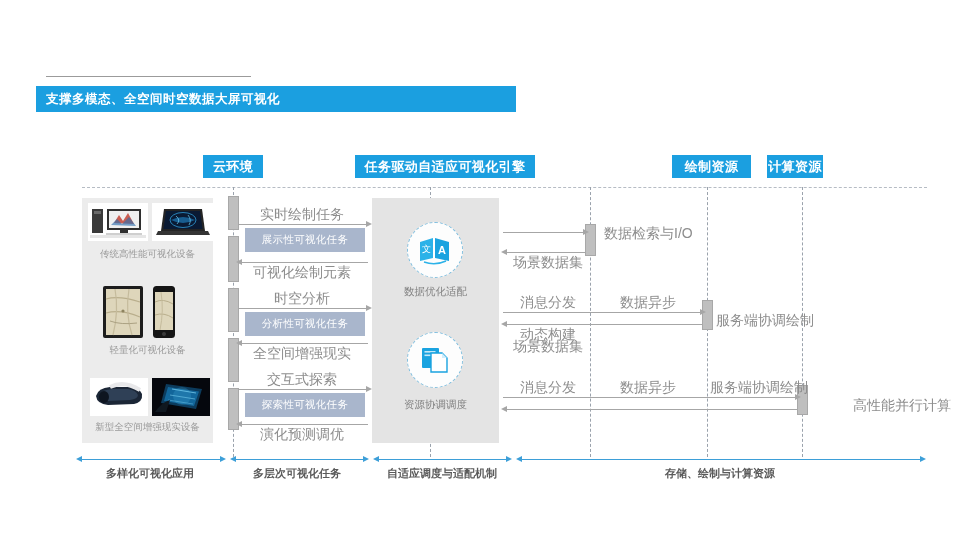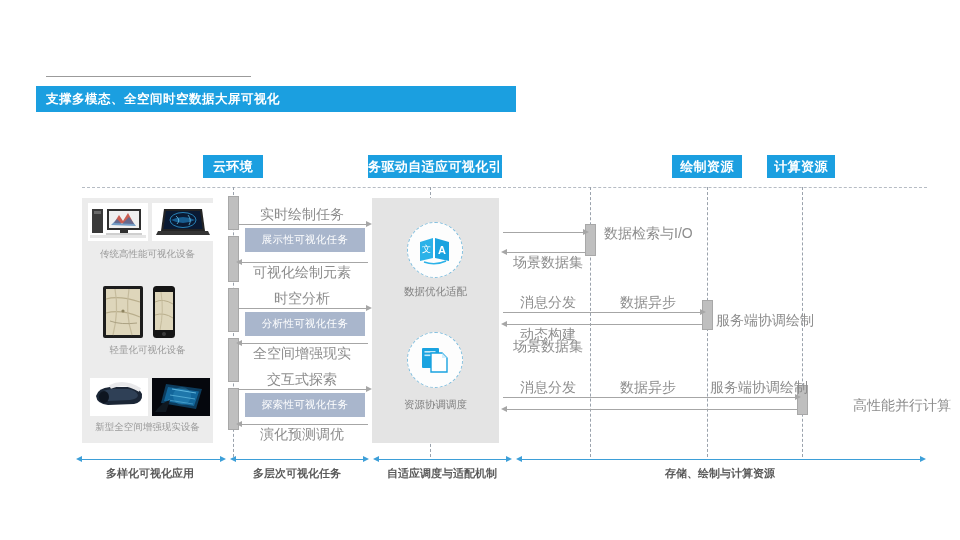--- a/index.html
+++ b/index.html
@@ -123,27 +123,27 @@
 
   <div class="title-rule"></div>
   <div class="subtitle-bar"></div>
   <div class="subtitle-text">支撑多模态、全空间时空数据大屏可视化</div>
 
   <div class="diagram">
 
     <div class="actor" style="left:203px; top:155px; width:60px;">
       <span>云环境</span>
     </div>
-    <div class="actor" style="left:368px; top:155px; width:134px;">
+    <div class="actor" style="left:355px; top:155px; width:180px;">
       <span>任务驱动自适应可视化引擎</span>
     </div>
-    <div class="actor" style="left:672px; top:155px; width:70px;justify-content:center;">
+    <div class="actor" style="left:672px; top:155px; width:79px;justify-content:center;">
       <span>绘制资源</span>
     </div>
-    <div class="actor" style="left:767px; top:155px; width:68px;">
+    <div class="actor" style="left:767px; top:155px; width:56px;">
       <span>计算资源</span>
     </div>
 
     <div class="hsep" style="left:82px; top:187px; width:845px;"></div>
 
     <div class="lifeline" style="left:233px; top:187px; height:270px;"></div>
     <div class="lifeline" style="left:430px; top:187px; height:270px;"></div>
     <div class="lifeline" style="left:590px; top:187px; height:270px;"></div>
     <div class="lifeline" style="left:707px; top:187px; height:270px;"></div>
     <div class="lifeline" style="left:802px; top:187px; height:270px;"></div>

